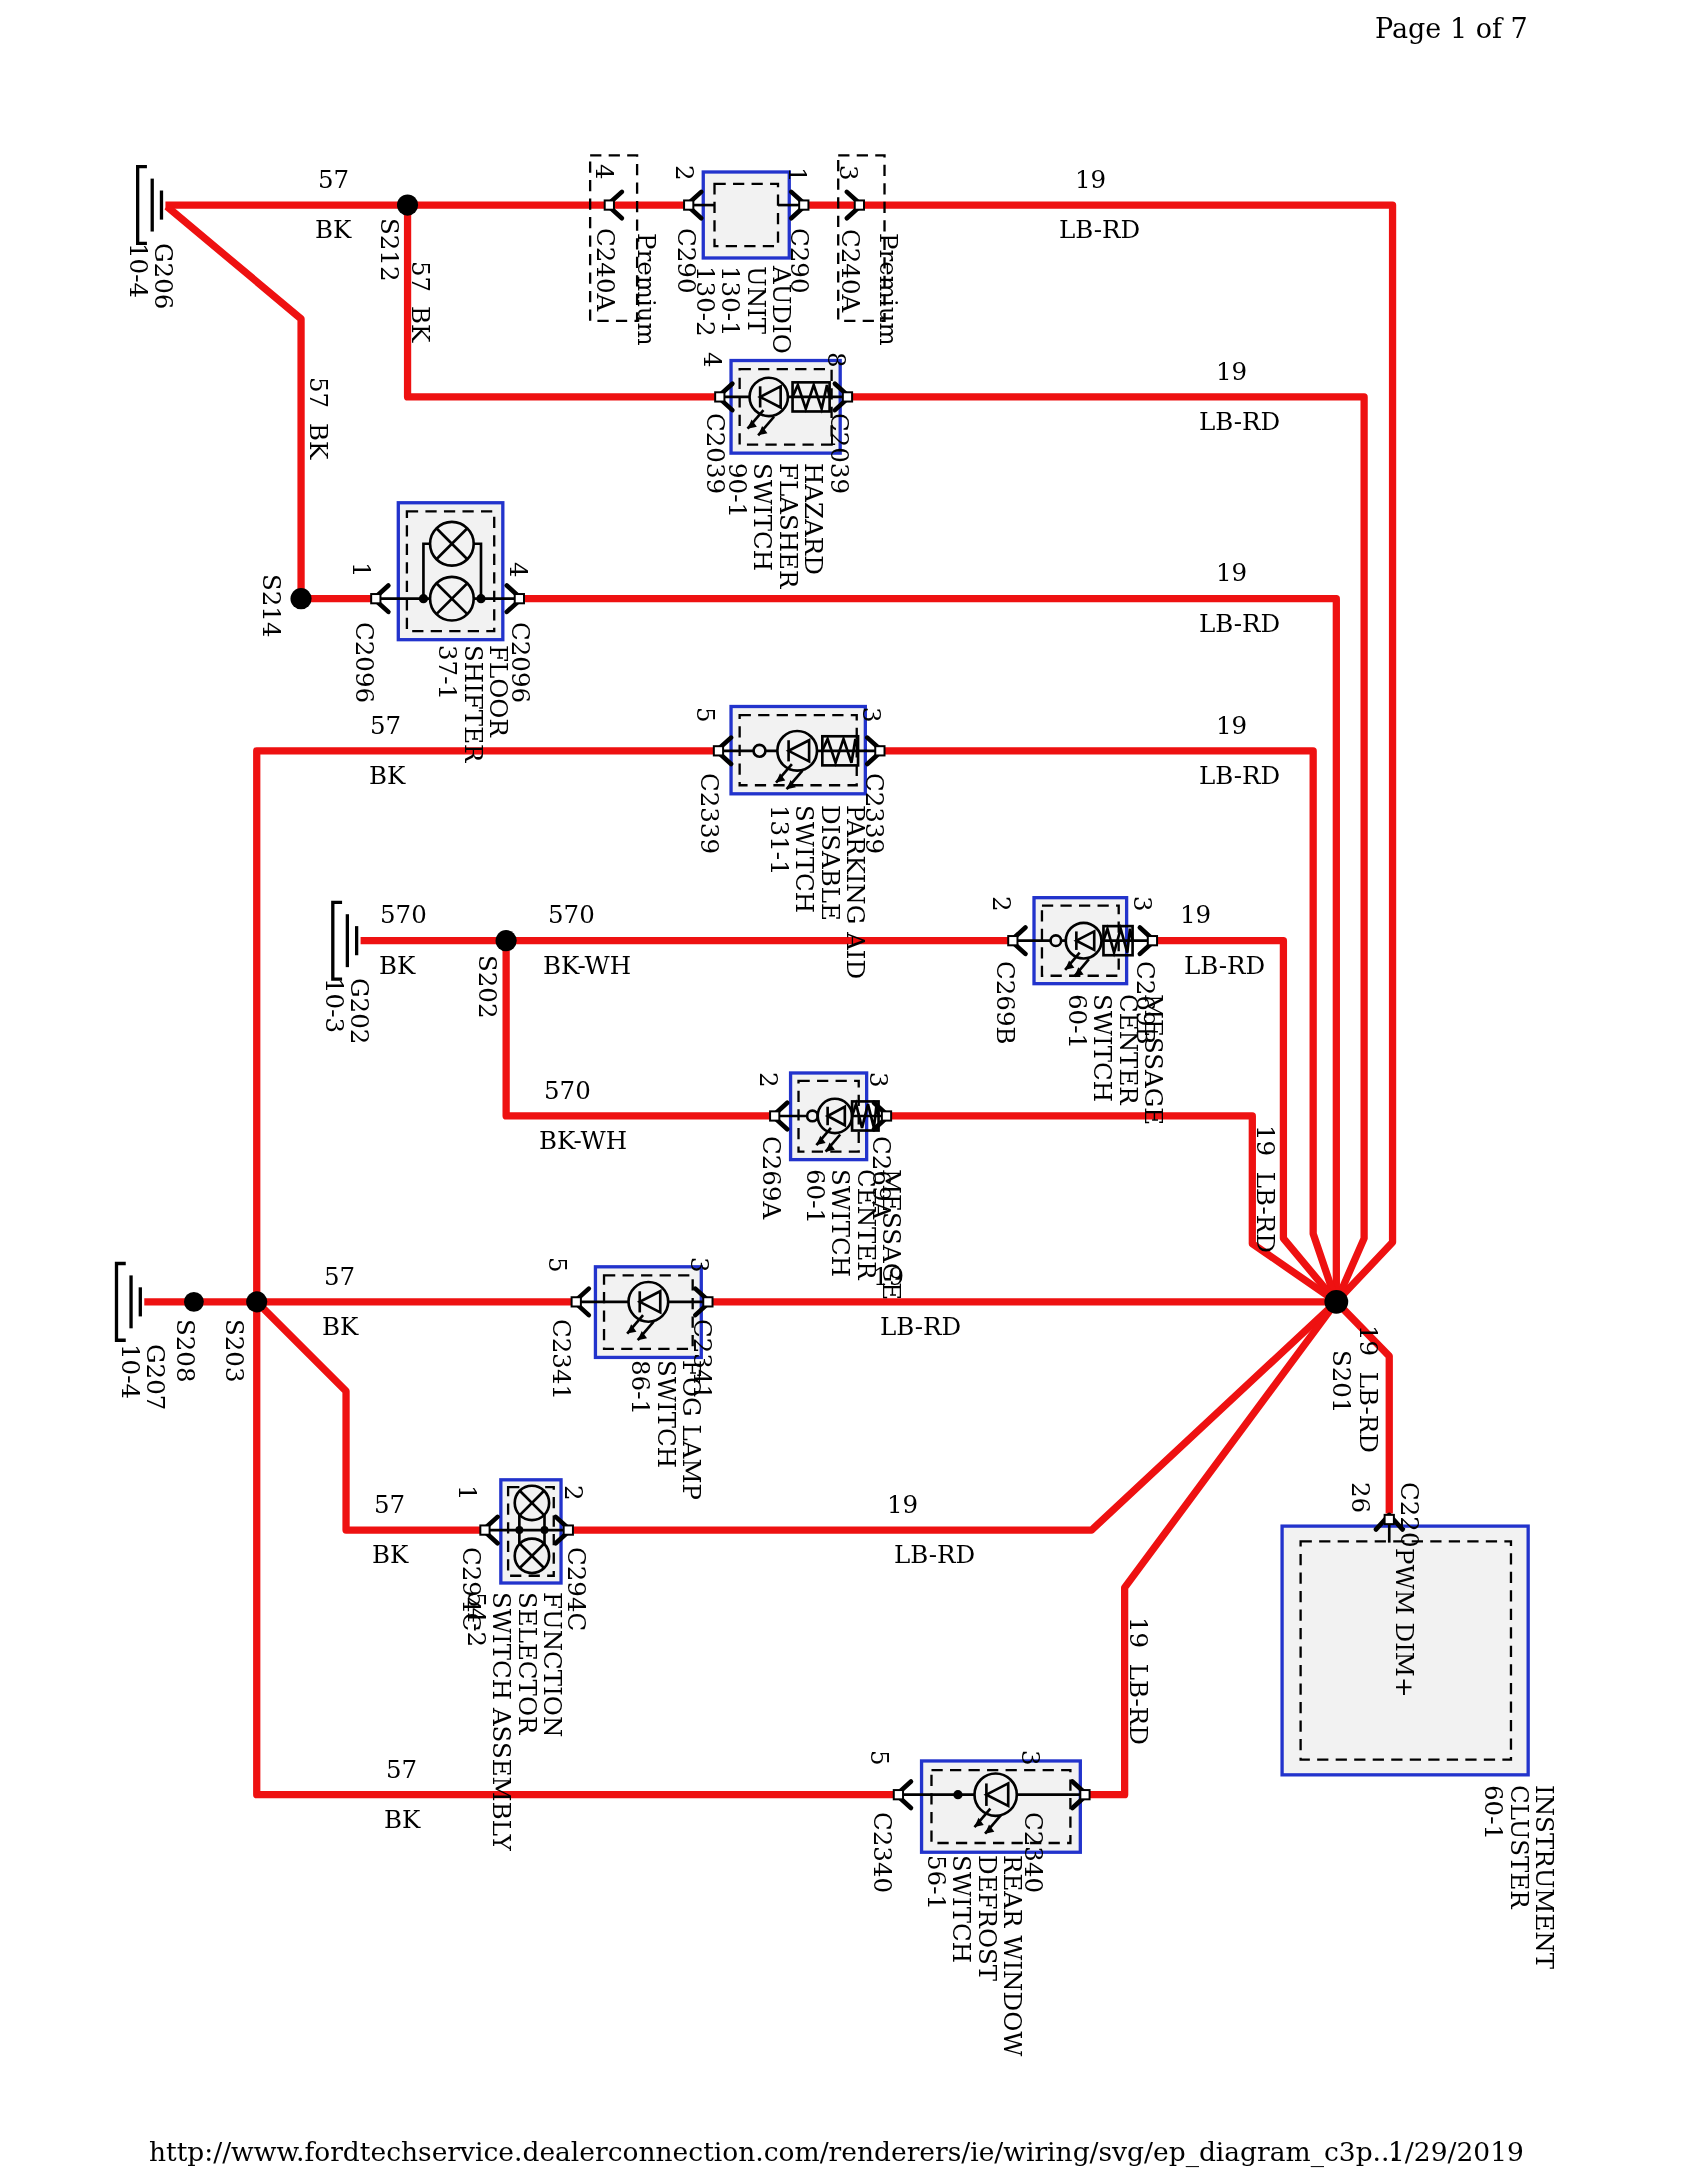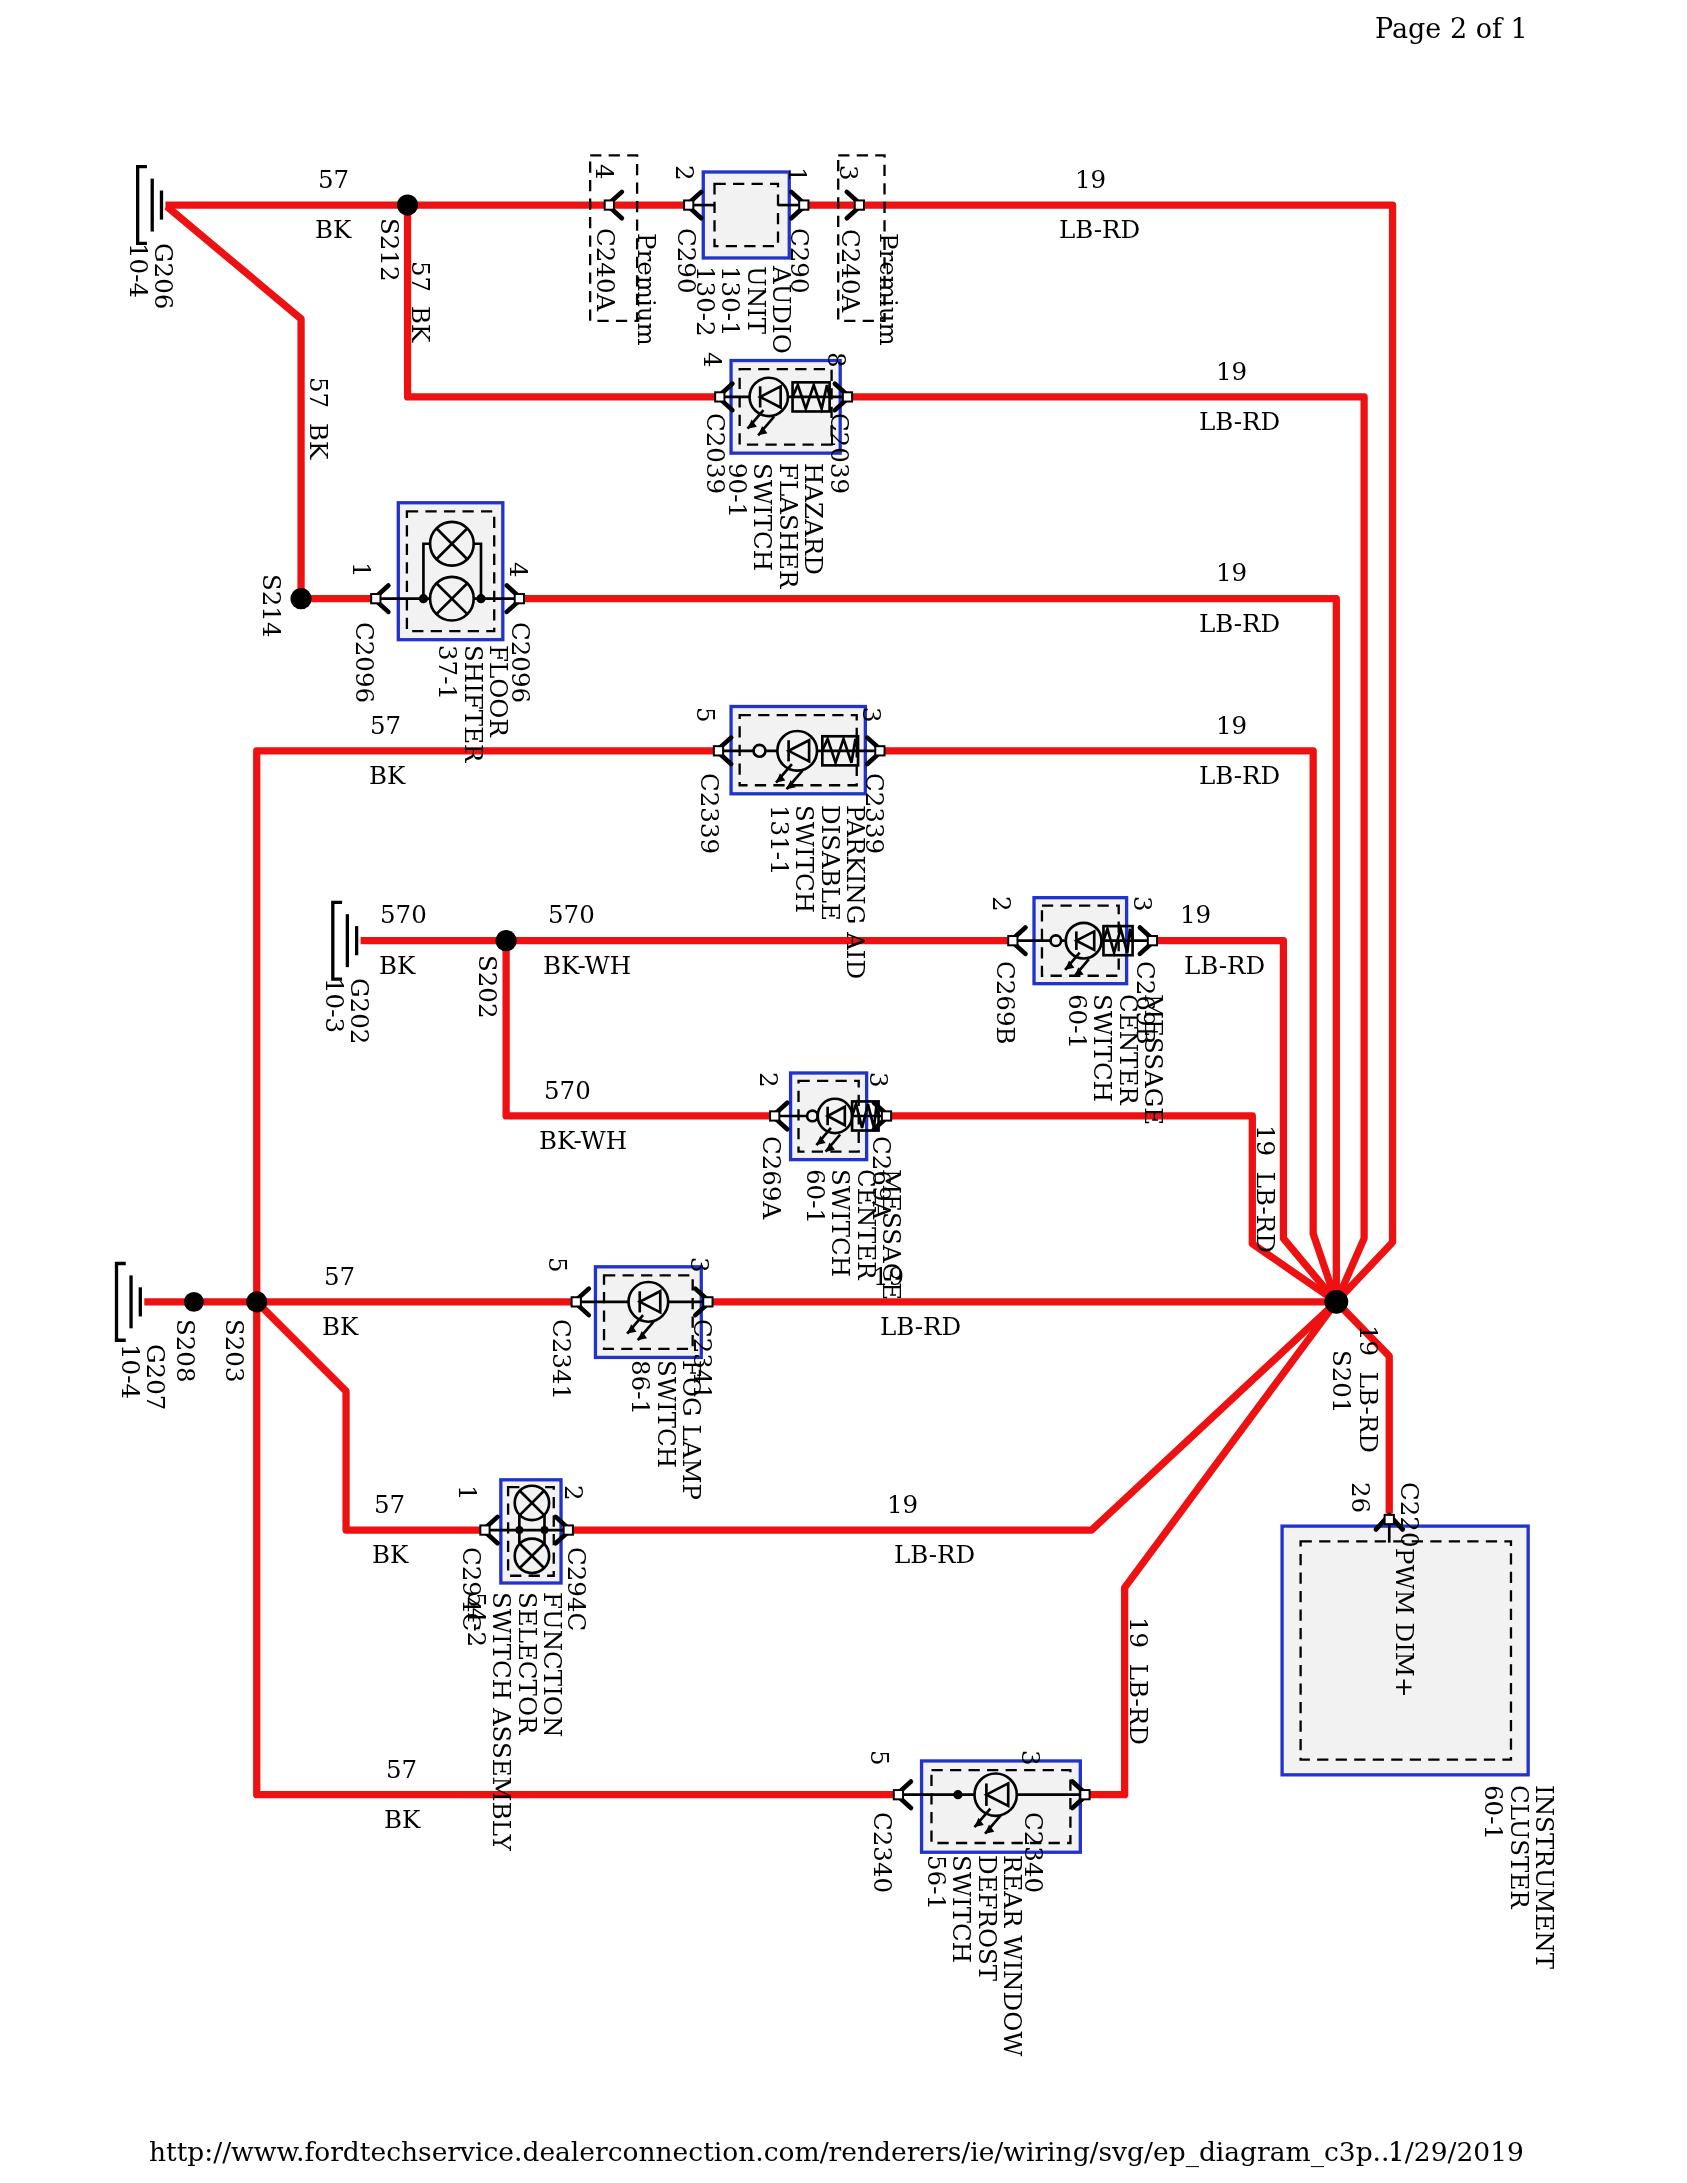--- a/index.html
+++ b/index.html
@@ -20,21 +20,21 @@
   .pinsq{fill:#fff;stroke:#000;stroke-width:3;}
   .splice{fill:#000;}
   .gnd{stroke:#000;stroke-width:5;fill:none;}
   .ahead{fill:#000;stroke:none;}
 </style>
 </head>
 <body>
 
 <div id="page">
 
-  <div class="hdr" style="left:1375px;top:13.2px;">Page 2 of 1</div>
+  <div class="hdr" style="left:1375px;top:13.2px;">Page 1 of 7</div>
 
   <svg id="diagram-svg" width="1687" height="2183" viewBox="0 0 2550 3300">
 
     <g>
       <path class="wire" d="M250 310 H1040"></path>
       <path class="wire" d="M1216 310 H2105 V1878 L2020 1968"></path>
       <path class="wire" d="M616 310 V600 H1085"></path>
       <path class="wire" d="M1284 600 H2062 V1872 L2020 1968"></path>
       <path class="wire" d="M252 312 L455 482 V905 H565"></path>
       <path class="wire" d="M788 905 H2020 V1968"></path>

